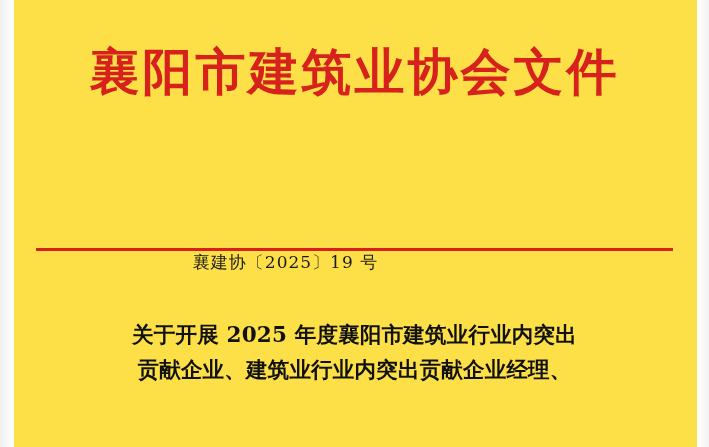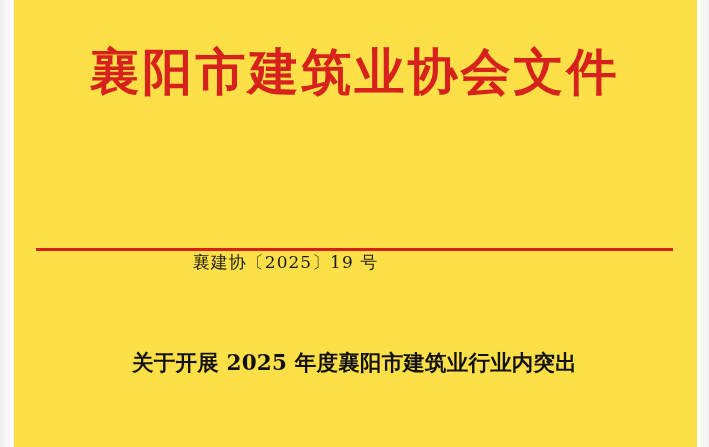--- a/index.html
+++ b/index.html
@@ -85,31 +85,31 @@
     color: #111111;
     font-family: "DejaVu Serif", serif;
     font-weight: bold;
     font-size: 21.5px;
     line-height: 1.62;
     letter-spacing: 0.2px;
   }
   .subject .line {
     display: block;
     white-space: nowrap;
-    margin-top: 28px;
   }
 </style>
 </head>
 <body>
 
 <div class="page">
 
   <div class="doc-title">襄阳市建筑业协会文件</div>
 
   <div class="doc-number">襄建协〔2025〕19 号</div>
 
   <div class="red-rule"></div>
 
   <div class="subject">
     <span class="line">关于开展 2025 年度襄阳市建筑业行业内突出</span>
+    <span class="line">贡献企业、建筑业行业内突出贡献企业经理、</span>
   </div>
 
 </div>
 
 </body></html>

